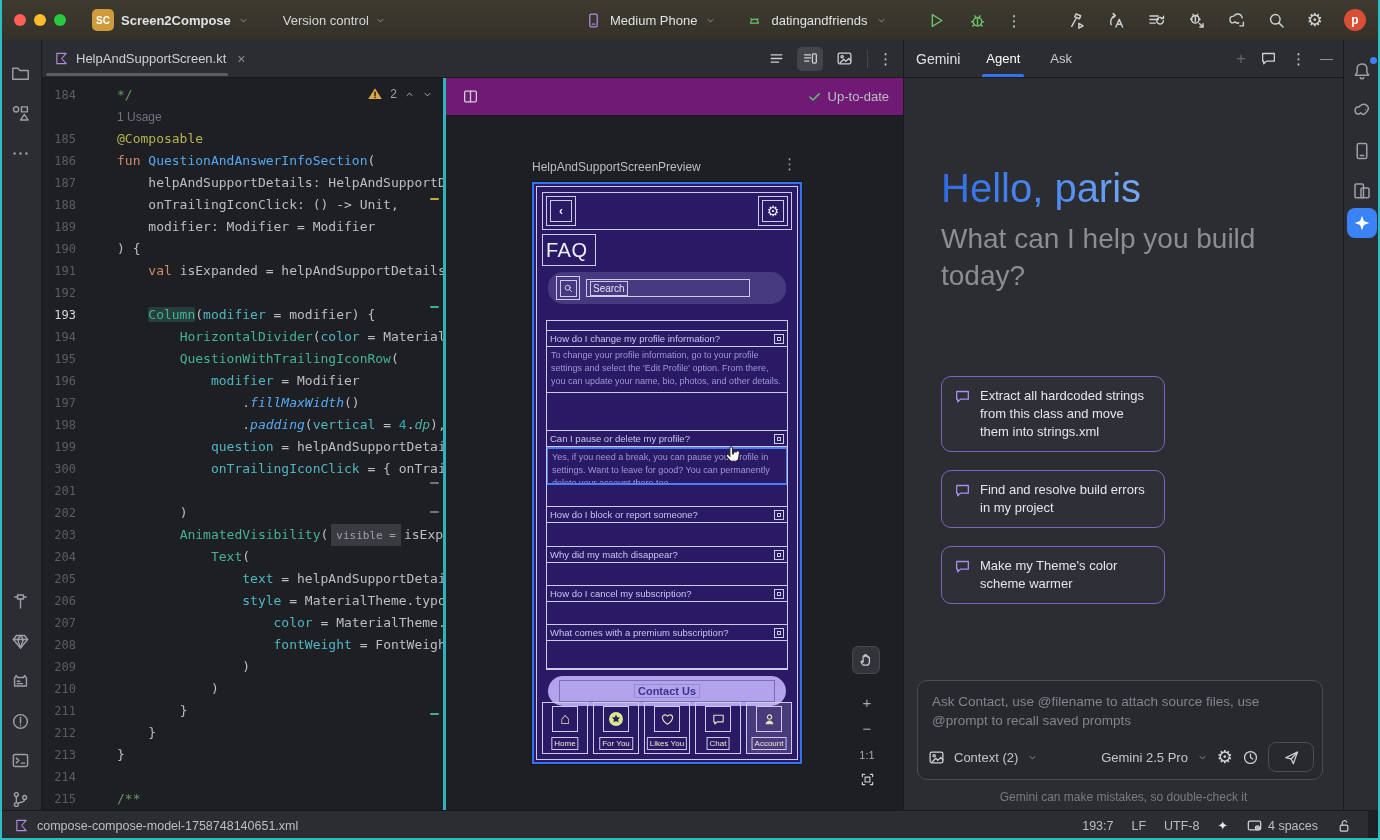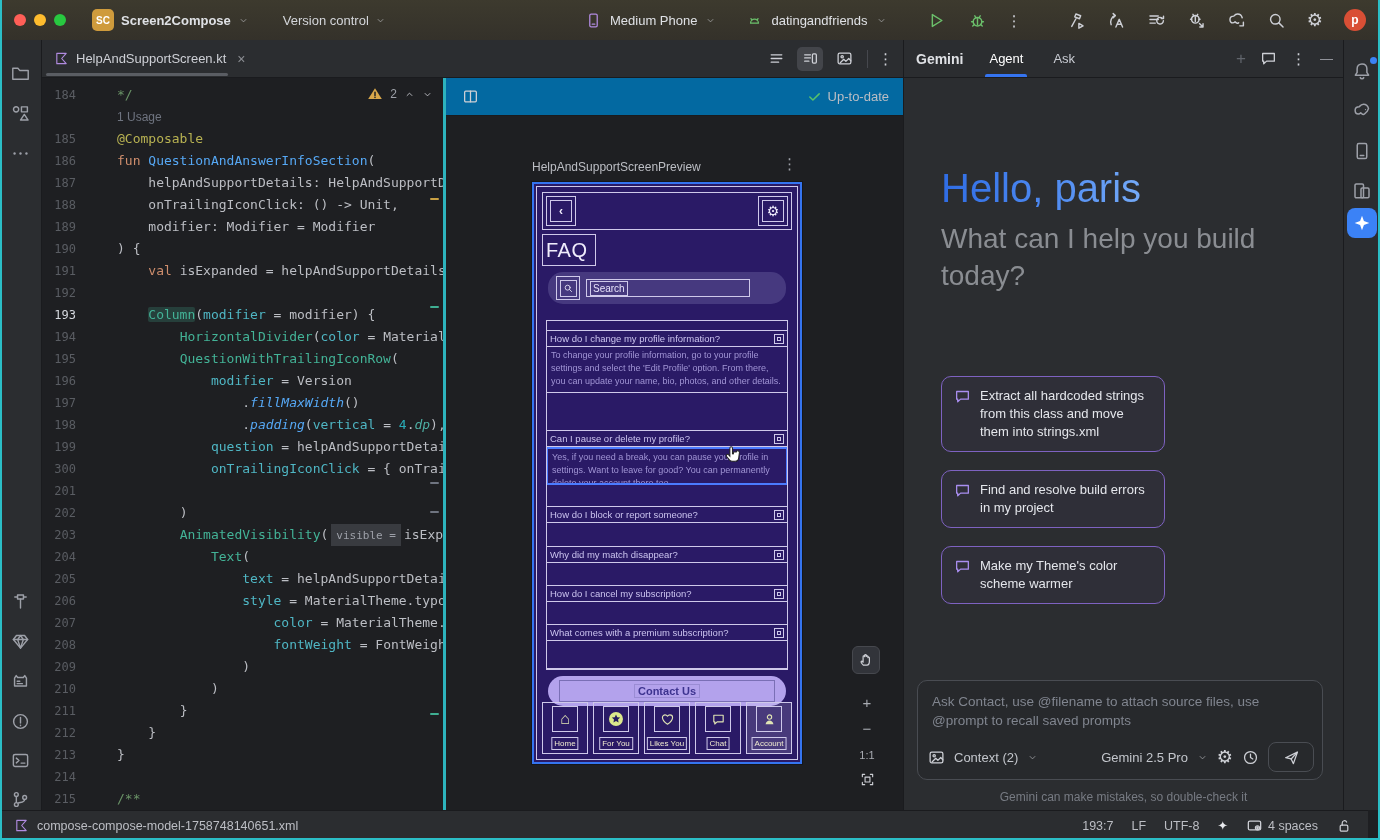--- a/index.html
+++ b/index.html
@@ -57,21 +57,21 @@
   .s-hl{background:rgba(67,179,151,.22);border-radius:2px}
   .s-inlay{background:#393b40;color:#9da0a8;border-radius:4px;padding:18px 5px;font-size:11px;margin:0 3px}
   .s-usage{color:#6f7480;font-size:12px;font-family:"Liberation Sans",sans-serif}
   .inspect{position:absolute;top:8px;right:10px;display:flex;align-items:center;gap:7px;color:#9da0a8;font-size:12px;font-family:"Liberation Sans",sans-serif}
   .stripe{position:absolute;right:4px;width:9px;height:2px;border-radius:1px}
 
   .splitter{width:3px;flex:none;background:#2db3bd}
 
   
   .preview-col{flex:1;display:flex;flex-direction:column;min-width:0}
-  .pv-header{height:38px;background:#0369a1;border-bottom:1px solid #1a1b1e;position:relative;display:flex;align-items:center}
+  .pv-header{height:38px;background:#701a75;border-bottom:1px solid #1a1b1e;position:relative;display:flex;align-items:center}
   .pv-status{position:absolute;right:14px;display:flex;align-items:center;gap:6px;color:#bcbec4;font-size:13px}
   .pv-canvas{flex:1;position:relative;background:#1e1f22;overflow:hidden}
   .pv-label{position:absolute;left:86px;top:44px;color:#bcbec4;font-size:12px}
   .pv-kebab{position:absolute;left:336px;top:40px;color:#9da0a8;font-size:14px}
 
   .phone{position:absolute;left:86px;top:66px;width:270px;height:582px;background:#2a1a66;border:2px solid #3574f0;box-shadow:0 0 0 1px #15161a}
   .phone-in{position:absolute;inset:2px;border:1px solid #cfc9ea;padding:5px}
   .wb{border:1px solid #cfc9ea}
   .ph-top{height:38px;display:flex;align-items:center;justify-content:space-between;padding:3px}
   .dbox{width:30px;height:30px;display:flex;align-items:center;justify-content:center}
@@ -101,21 +101,21 @@
   .cursor-hand{position:absolute;left:276px;top:328px;z-index:5}
 
   .zoombar{position:absolute;left:406px;top:530px;width:30px;text-align:center;color:#a8abb2}
   .zb-hand{width:28px;height:28px;border-radius:6px;background:#32343a;border:1px solid #46484e;display:flex;align-items:center;justify-content:center;margin-bottom:16px;color:#ced0d6}
   .zb-t{font-size:15px;line-height:26px}
   .zb-z{font-size:11px;line-height:26px}
 
   
   .gemini-col{width:440px;flex:none;border-left:1px solid #1a1b1e;display:flex;flex-direction:column;background:#2b2d30}
   .gm-header{height:38px;border-bottom:1px solid #1a1b1e;display:flex;align-items:center;padding:0 12px;position:relative;color:#dfe1e5;font-size:13px}
-  .gm-title{font-weight:bold;font-size:14px;margin-right:22px}
+  .gm-title{font-weight:normal;font-size:14px;margin-right:22px}
   .gm-tab{height:100%;display:flex;align-items:center;padding:0 4px;margin-right:22px;color:#c9ccd3;position:relative}
   .gm-tab.active{color:#fff}
   .gm-tab.active:after{content:"";position:absolute;left:0;right:0;bottom:0;height:3px;border-radius:2px 2px 0 0;background:#3574f0}
   .gm-hicons{position:absolute;right:10px;display:flex;align-items:center;gap:14px;color:#9da0a8}
   .gm-body{flex:1;position:relative}
   .gm-hello{position:absolute;left:37px;top:88px;font-size:40px;background:linear-gradient(90deg,#2f6ce4,#4f8bf2 55%,#74aaf8);-webkit-background-clip:text;background-clip:text;color:transparent}
   .gm-sub{position:absolute;left:37px;top:142px;width:330px;font-size:28px;line-height:37px;color:#8a8d92}
   .gm-chips{position:absolute;left:37px;top:298px;width:224px}
   .chip{border:1px solid #7e62c1;border-radius:10px;padding:10px 12px 10px 38px;position:relative;margin-bottom:18px;color:#e4e6eb;font-size:13px;line-height:18px;background:rgba(124,92,191,.06)}
   .chip .icon{position:absolute;left:12px;top:11px;color:#a98ef0}
@@ -368,21 +368,21 @@
               <div class="crow"><span class="num">186</span><span class="codespan"><span class="s-kw">fun </span><span class="s-fn">QuestionAndAnswerInfoSection</span><span class="s-pl">(</span></span></div>
               <div class="crow"><span class="num">187</span><span class="codespan">    <span class="s-pl">helpAndSupportDetails: HelpAndSupportDetails,</span></span></div>
               <div class="crow"><span class="num">188</span><span class="codespan">    <span class="s-pl">onTrailingIconClick: () -&gt; Unit,</span></span></div>
               <div class="crow"><span class="num">189</span><span class="codespan">    <span class="s-pl">modifier: Modifier = Modifier</span></span></div>
               <div class="crow"><span class="num">190</span><span class="codespan"><span class="s-pl">) {</span></span></div>
               <div class="crow"><span class="num">191</span><span class="codespan">    <span class="s-kw">val </span><span class="s-pl">isExpanded = helpAndSupportDetails</span></span></div>
               <div class="crow"><span class="num">192</span><span class="codespan"></span></div>
               <div class="crow cur"><span class="num">193</span><span class="codespan">    <span class="s-comp s-hl">Column</span><span class="s-pl">(</span><span class="s-named">modifier</span><span class="s-pl"> = </span><span class="s-pl">modifier</span><span class="s-pl">) {</span></span></div>
               <div class="crow"><span class="num">194</span><span class="codespan">        <span class="s-comp">HorizontalDivider</span><span class="s-pl">(</span><span class="s-named">color</span><span class="s-pl"> = </span><span class="s-pl">MaterialTheme</span></span></div>
               <div class="crow"><span class="num">195</span><span class="codespan">        <span class="s-comp">QuestionWithTrailingIconRow</span><span class="s-pl">(</span></span></div>
-              <div class="crow"><span class="num">196</span><span class="codespan">            <span class="s-named">modifier</span><span class="s-pl"> = Version</span></span></div>
+              <div class="crow"><span class="num">196</span><span class="codespan">            <span class="s-named">modifier</span><span class="s-pl"> = Modifier</span></span></div>
               <div class="crow"><span class="num">197</span><span class="codespan">                <span class="s-pl">.</span><span class="s-ext">fillMaxWidth</span><span class="s-pl">()</span></span></div>
               <div class="crow"><span class="num">198</span><span class="codespan">                <span class="s-pl">.</span><span class="s-ext">padding</span><span class="s-pl">(</span><span class="s-named">vertical</span><span class="s-pl"> = </span><span class="s-num">4</span><span class="s-pl">.</span><span class="s-prop">dp</span><span class="s-pl">),</span></span></div>
               <div class="crow"><span class="num">199</span><span class="codespan">            <span class="s-named">question</span><span class="s-pl"> = helpAndSupportDetails</span></span></div>
               <div class="crow"><span class="num">300</span><span class="codespan">            <span class="s-named">onTrailingIconClick</span><span class="s-pl"> = { onTrailingIconClick() }</span></span></div>
               <div class="crow"><span class="num">201</span></div>
               <div class="crow"><span class="num">202</span><span class="codespan">        <span class="s-pl">)</span></span></div>
               <div class="crow"><span class="num">203</span><span class="codespan">        <span class="s-comp">AnimatedVisibility</span><span class="s-pl">(</span><span class="s-inlay">visible =</span><span class="s-pl">isExpanded</span></span></div>
               <div class="crow"><span class="num">204</span><span class="codespan">            <span class="s-comp">Text</span><span class="s-pl">(</span></span></div>
               <div class="crow"><span class="num">205</span><span class="codespan">                <span class="s-named">text</span><span class="s-pl"> = helpAndSupportDetails</span></span></div>
               <div class="crow"><span class="num">206</span><span class="codespan">                <span class="s-named">style</span><span class="s-pl"> = MaterialTheme.typography</span></span></div>

